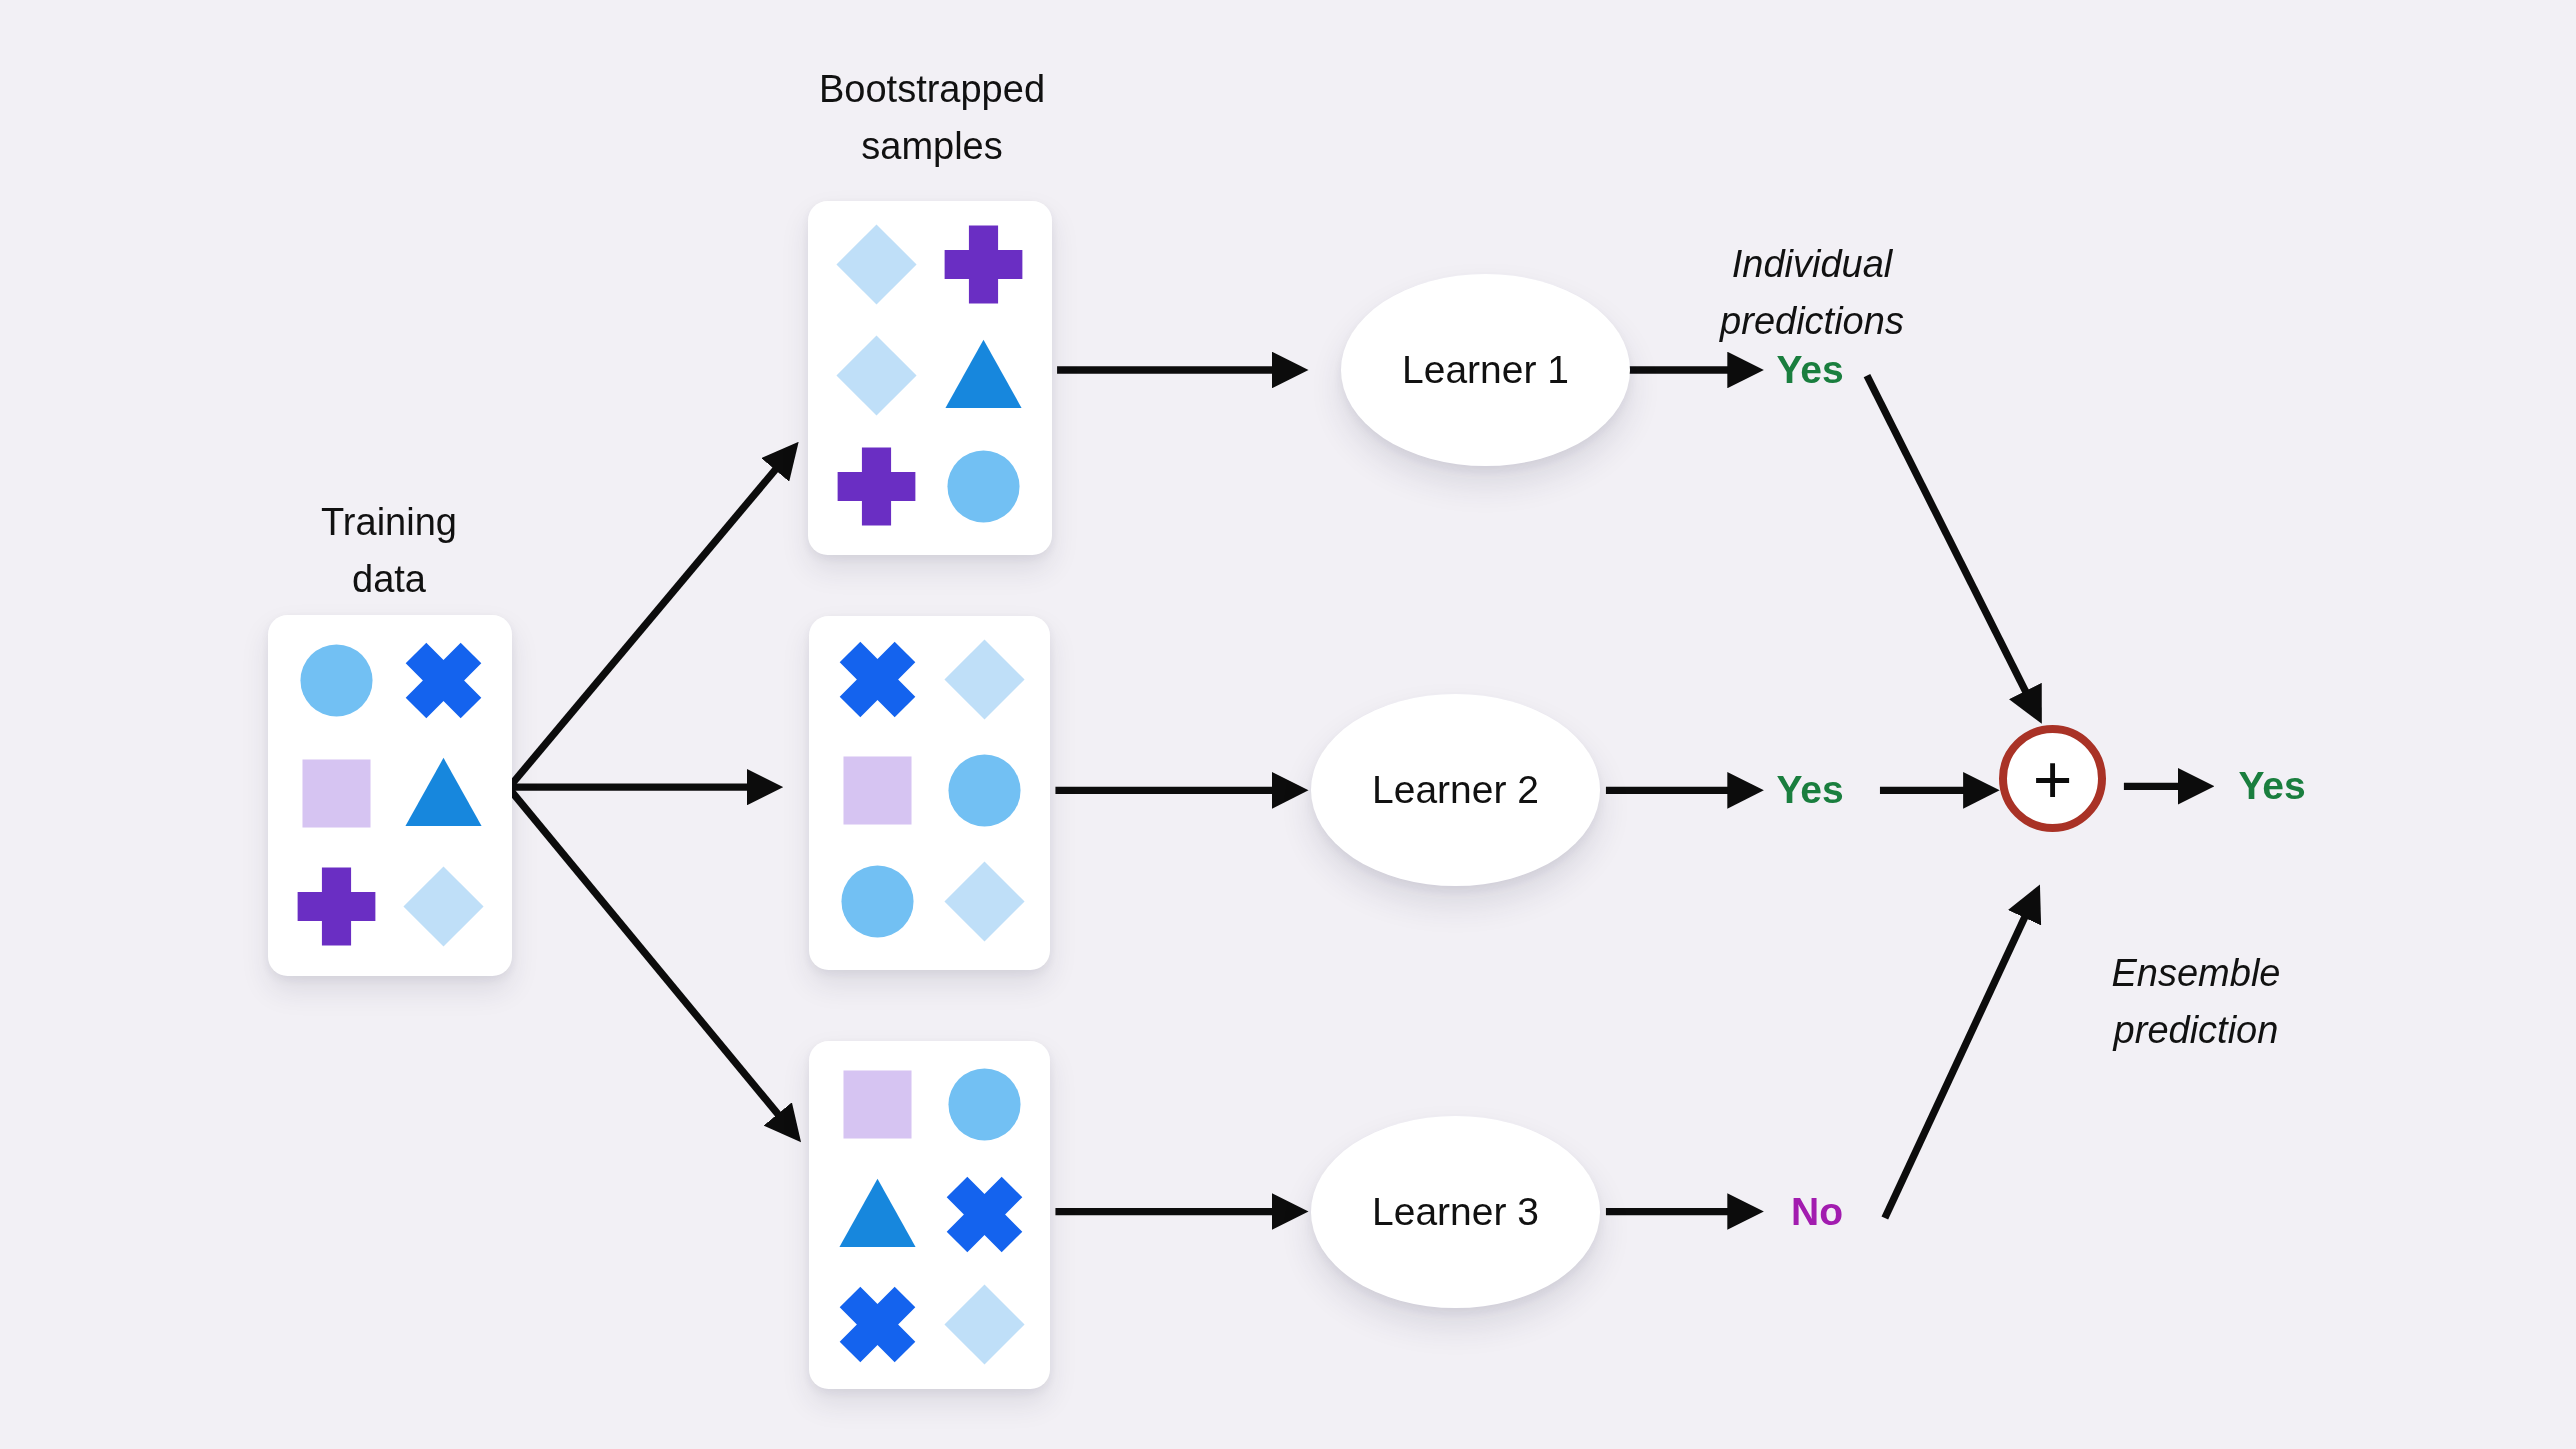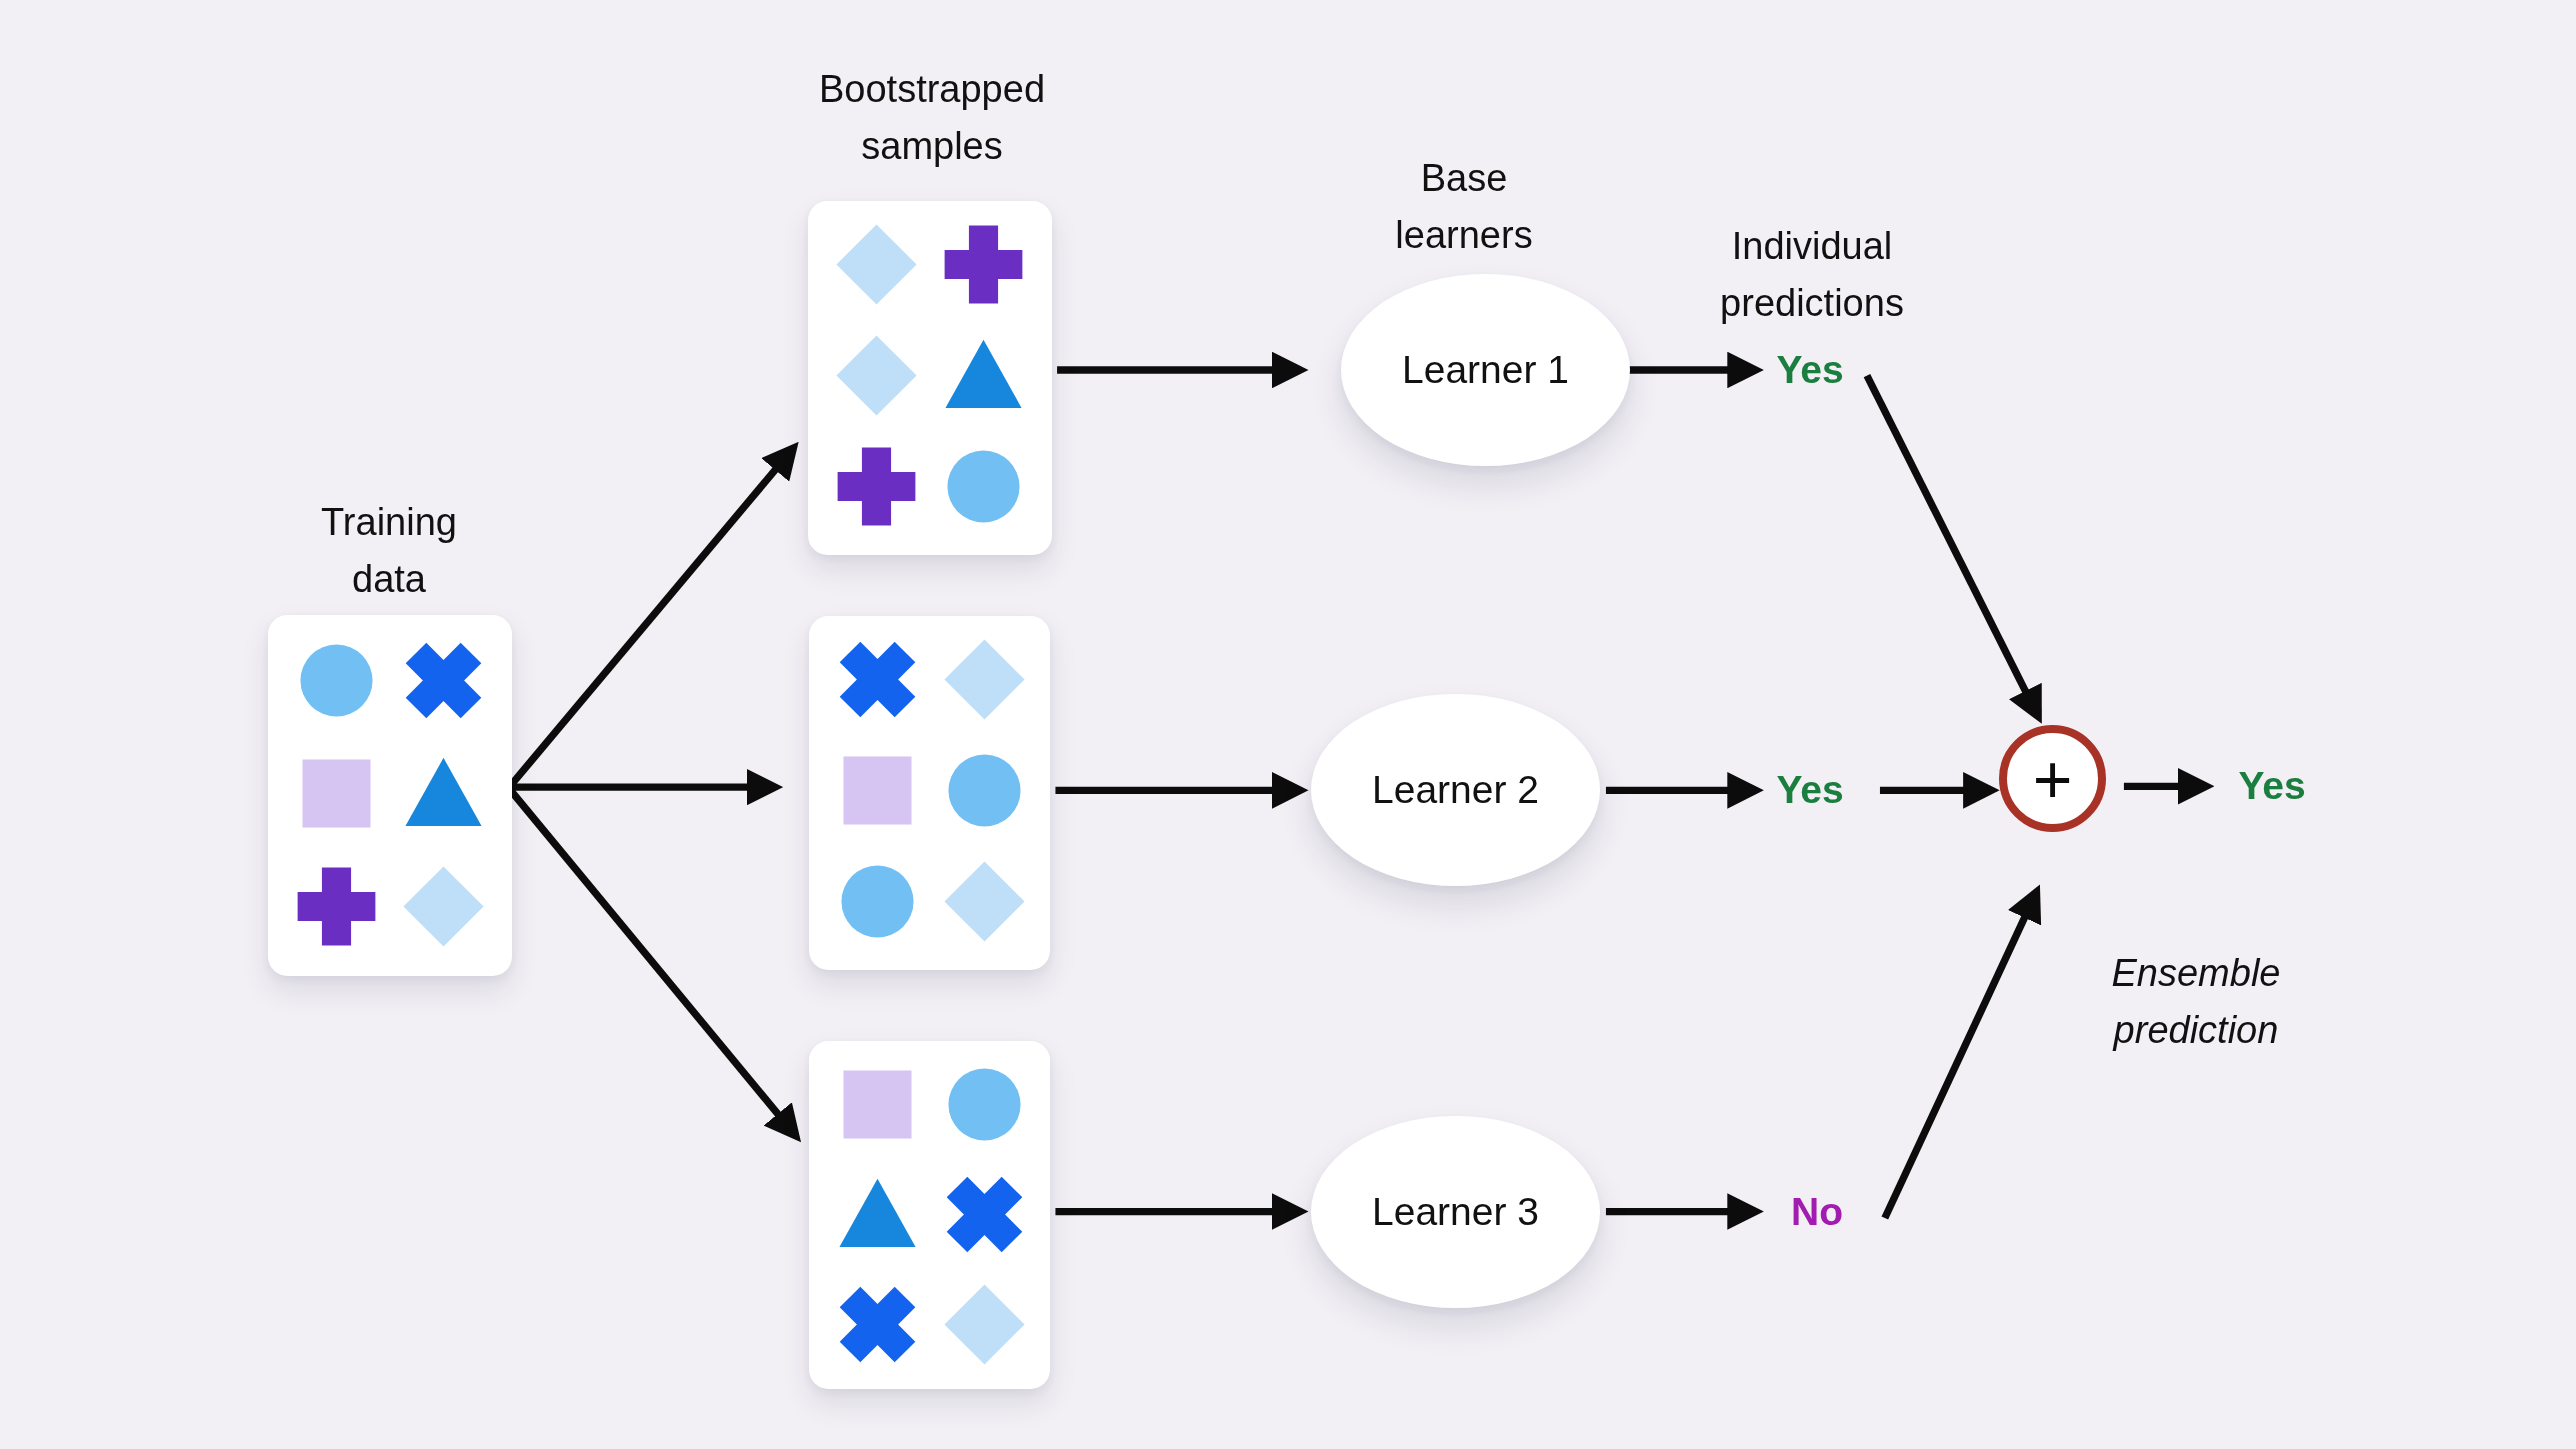--- a/index.html
+++ b/index.html
@@ -113,26 +113,22 @@
   <div class="hdr" style="left:389px; top:481px;margin-top:13px;">
     <span>Training</span>
     <span>data</span>
   </div>
 
   <div class="hdr" style="left:932px; top:61px;">
     <span>Bootstrapped</span>
     <span>samples</span>
   </div>
 
-  <div class="hdr" style="left:1464px; top:150px;">
-    <span>Base</span>
-    <span>learners</span>
-  </div>
-
-  <div class="hdr" style="left:1812px; top:218px;">
+
+  <div class="hdr" style="left:1812px; top:236px;font-style:italic;">
     <span>Individual</span>
     <span>predictions</span>
   </div>
 
   <div class="hdr italic" style="left:2156px; top:945px;">
     <span>Ensemble</span>
     <span>prediction</span>
   </div>
 
   <div id="cards-layer">

